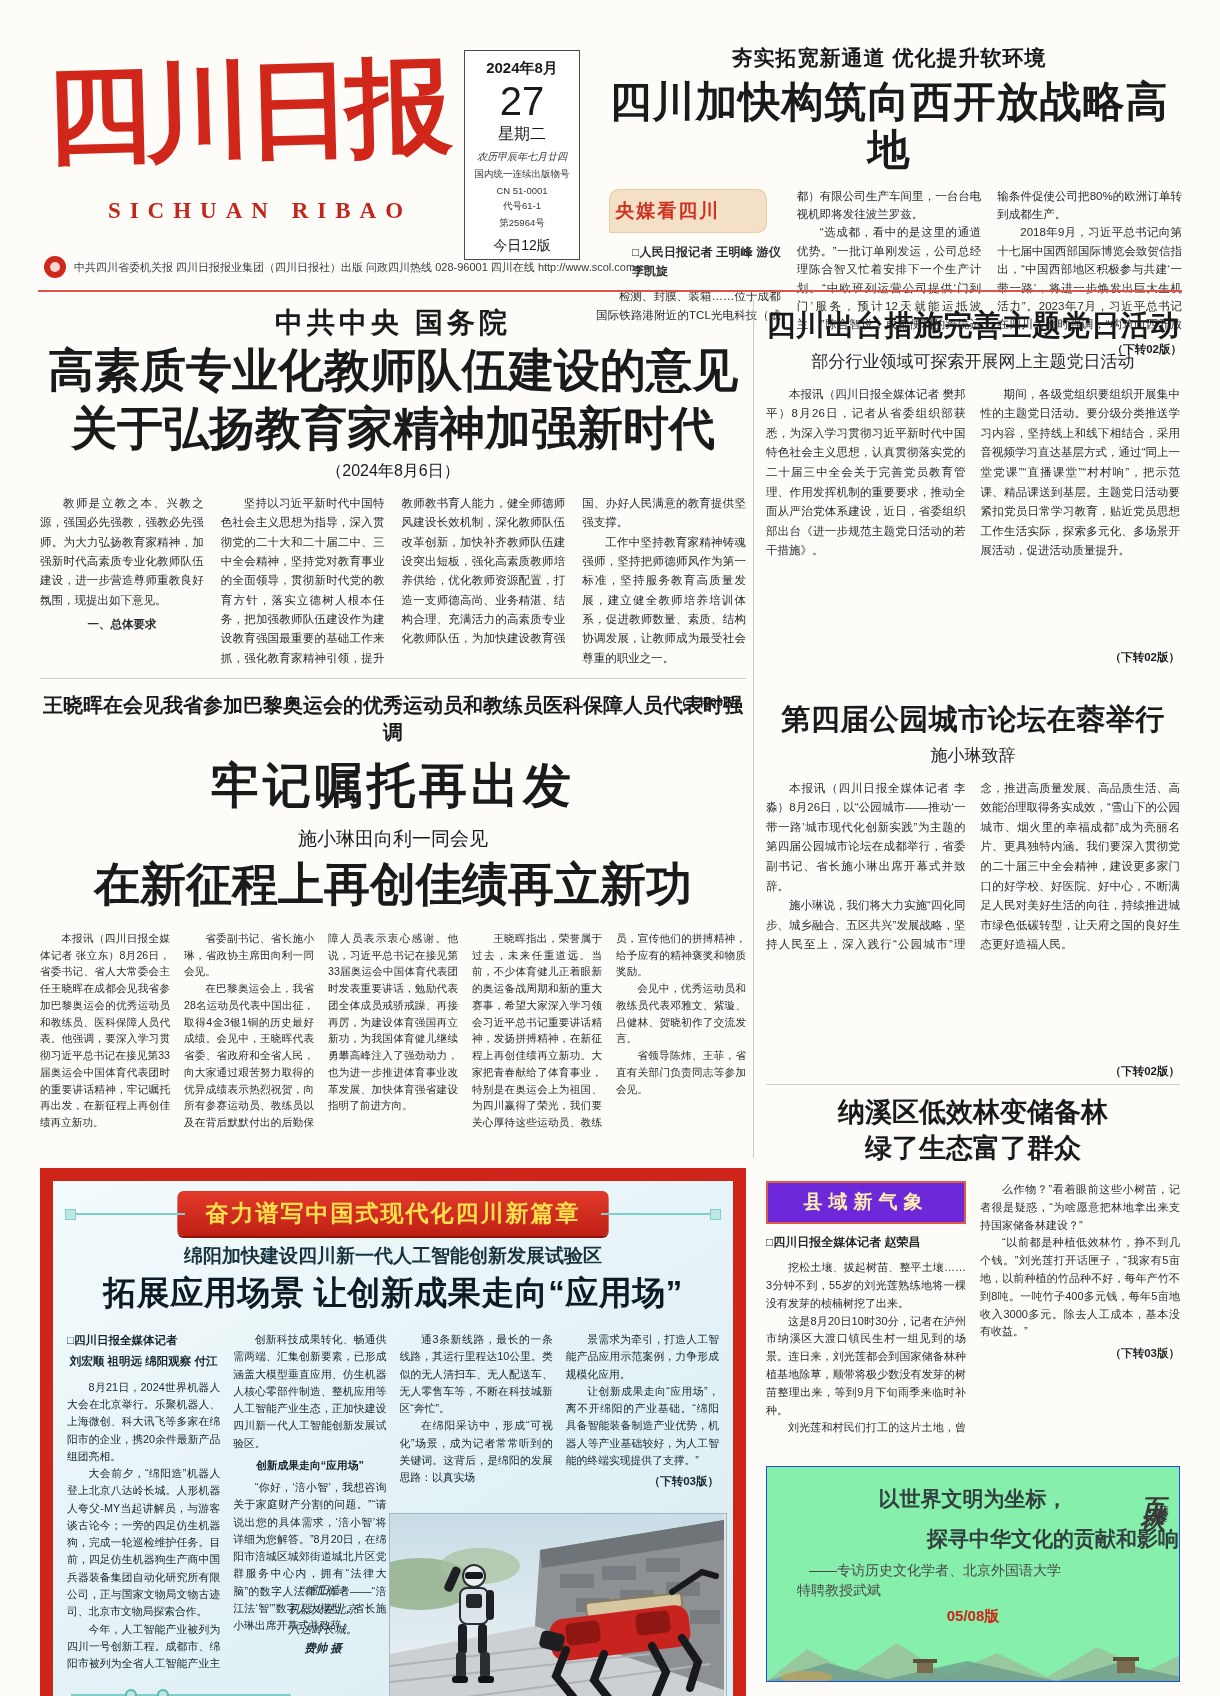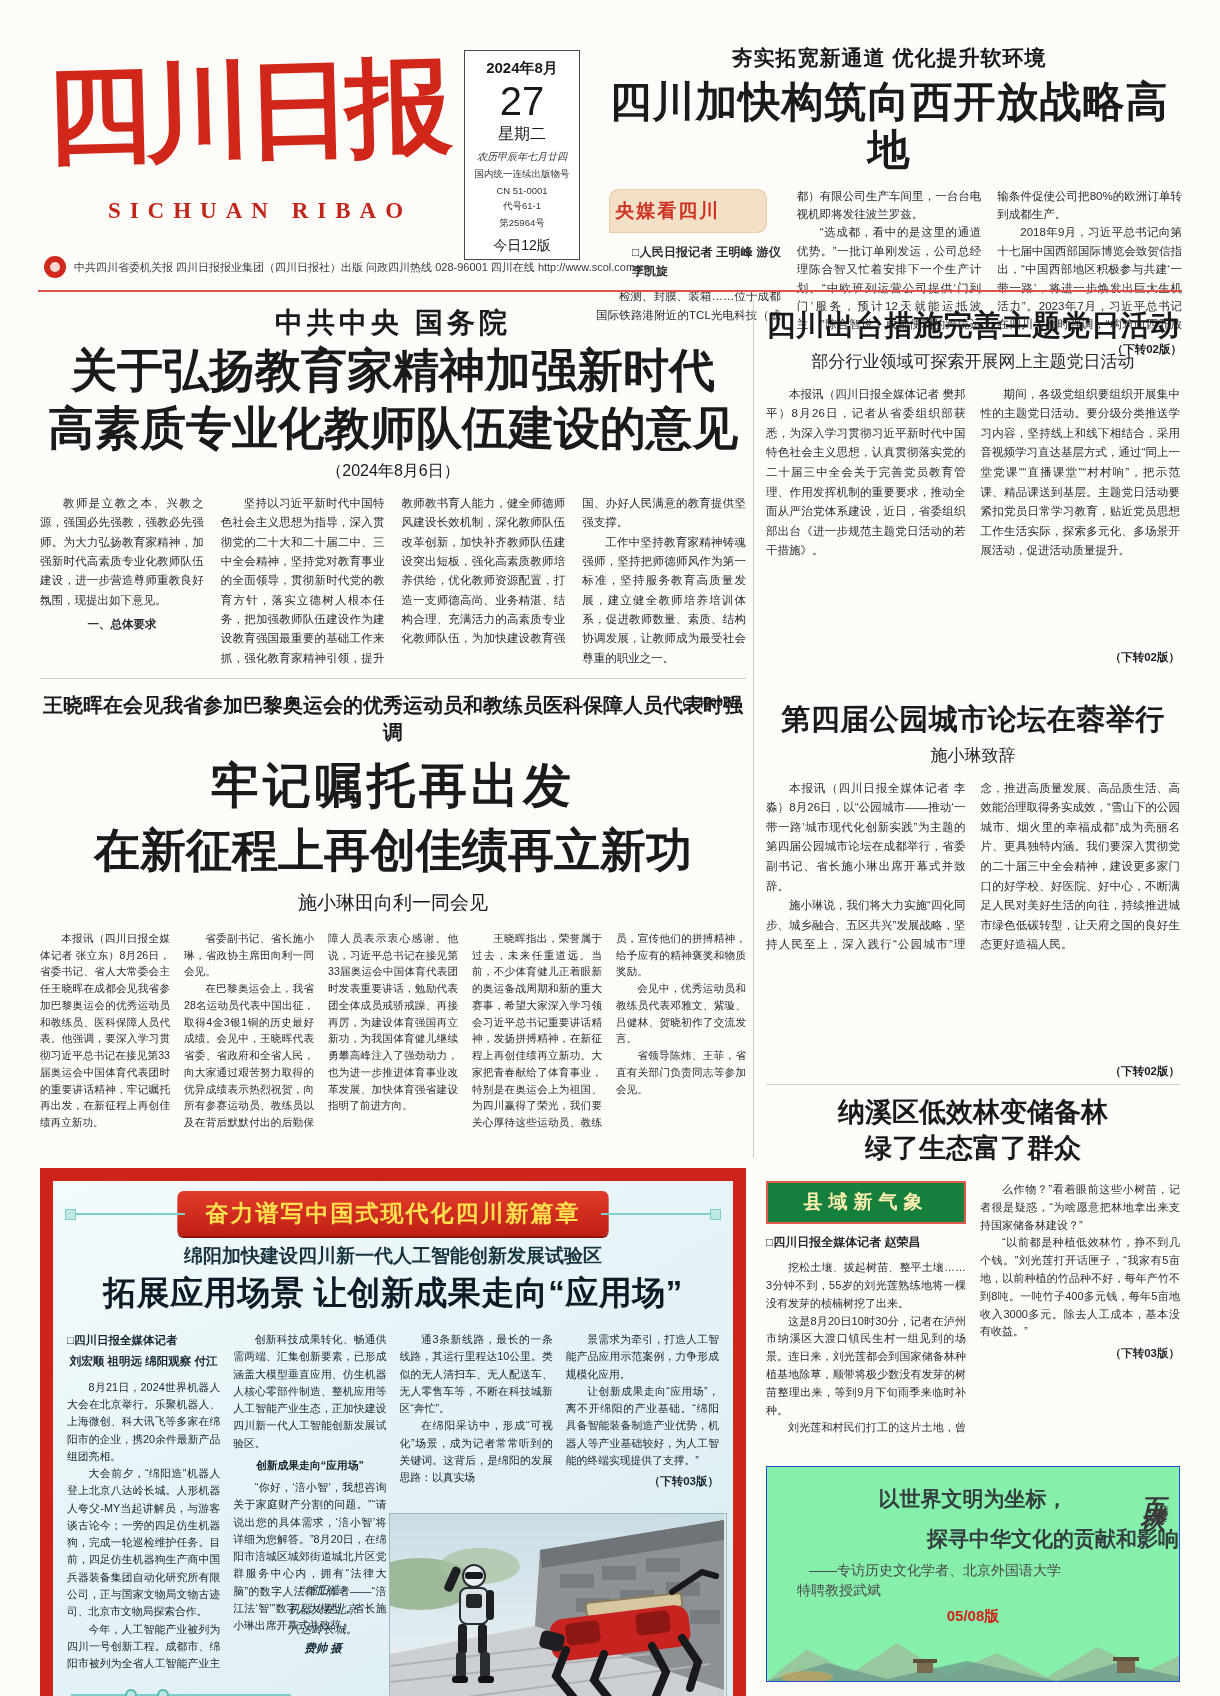--- a/index.html
+++ b/index.html
@@ -59,21 +59,21 @@
      font-size:11.5px;line-height:1.7;color:#2b2b2b;}
   .parkforum{left:766px;top:702px;width:414px;}
   .parkforum .rbody{height:282px;}
   .hdiv2{left:766px;top:1084px;width:414px;}
 
   
   .naxi{left:766px;top:1094px;width:414px;}
   .naxi .h{font-size:27px;font-weight:bold;text-align:center;line-height:1.35;}
   .naxicols{display:flex;gap:14px;margin-top:14px;height:258px;overflow:hidden;}
   .naxicols .c{flex:1;font-size:11px;line-height:1.62;color:#2b2b2b;}
-  .countybadge{background:#15803d;color:#ffeeb0;font-weight:bold;font-size:19px;letter-spacing:6px;
+  .countybadge{background:#6d28d9;color:#ffeeb0;font-weight:bold;font-size:19px;letter-spacing:6px;
      text-align:center;padding:6px 0;box-shadow:inset 0 0 0 2px #e05a4a;}
   .nbyline{font-weight:bold;font-size:12px;margin:9px 0 7px;}
 
   
   .promo{left:766px;top:1466px;width:414px;height:216px;background:#86efac;border:1px solid #1d4ed8;
      box-sizing:border-box;overflow:hidden;}
   .promo .t1{font-size:21px;font-weight:bold;color:#33403f;text-align:center;margin-top:18px;}
   .promo .t2{font-size:21px;font-weight:bold;color:#33403f;text-align:right;margin-top:12px;}
   .promo .t3{font-size:14px;color:#4a4a4a;margin-top:9px;margin-left:42px;}
   .promo .t4{font-size:14px;color:#4a4a4a;margin-left:30px;margin-top:2px;}
@@ -141,22 +141,22 @@
   </div>
 
   <div class="abs publine">
     <span class="emblem"></span>
     <span>中共四川省委机关报  四川日报报业集团（四川日报社）出版  问政四川热线 028-96001  四川在线 http://www.scol.com.cn</span>
   </div>
   <div class="abs redrule"></div>
 
   <div class="abs centerstory">
     <div class="kick">中共中央  国务院</div>
+    <div class="h">高素质专业化教师队伍建设的意见</div>
     <div class="h">关于弘扬教育家精神加强新时代</div>
-    <div class="h">高素质专业化教师队伍建设的意见</div>
     <div class="dl">（2024年8月6日）</div>
     <div class="body jc">
         <p>教师是立教之本、兴教之源，强国必先强教，强教必先强师。为大力弘扬教育家精神，加强新时代高素质专业化教师队伍建设，进一步营造尊师重教良好氛围，现提出如下意见。</p>
         <p class="colsub">一、总体要求</p>
         <p>坚持以习近平新时代中国特色社会主义思想为指导，深入贯彻党的二十大和二十届二中、三中全会精神，坚持党对教育事业的全面领导，贯彻新时代党的教育方针，落实立德树人根本任务，把加强教师队伍建设作为建设教育强国最重要的基础工作来抓，强化教育家精神引领，提升教师教书育人能力，健全师德师风建设长效机制，深化教师队伍改革创新，加快补齐教师队伍建设突出短板，强化高素质教师培养供给，优化教师资源配置，打造一支师德高尚、业务精湛、结构合理、充满活力的高素质专业化教师队伍，为加快建设教育强国、办好人民满意的教育提供坚强支撑。</p>
         <p>工作中坚持教育家精神铸魂强师，坚持把师德师风作为第一标准，坚持服务教育高质量发展，建立健全教师培养培训体系，促进教师数量、素质、结构协调发展，让教师成为最受社会尊重的职业之一。</p>
       </div>
     <div class="jump">（下转03版）</div>
   </div>
   <div class="abs hdiv" style="left:40px;top:678px;width:706px;"></div>
@@ -168,22 +168,22 @@
     <div class="rbody jc">
         <p>本报讯（四川日报全媒体记者 樊邦平）8月26日，记者从省委组织部获悉，为深入学习贯彻习近平新时代中国特色社会主义思想，认真贯彻落实党的二十届三中全会关于完善党员教育管理、作用发挥机制的重要要求，推动全面从严治党体系建设，近日，省委组织部出台《进一步规范主题党日活动的若干措施》。</p>
         <p>期间，各级党组织要组织开展集中性的主题党日活动。要分级分类推送学习内容，坚持线上和线下相结合，采用音视频学习直达基层方式，通过“同上一堂党课”“直播课堂”“村村响”，把示范课、精品课送到基层。主题党日活动要紧扣党员日常学习教育，贴近党员思想工作生活实际，探索多元化、多场景开展活动，促进活动质量提升。</p>
       </div>
     <div class="jump">（下转02版）</div>
   </div>
 
   <div class="abs" style="left:40px;top:692px;width:706px;">
     <div style="font-size:20px;font-weight:bold;text-align:center;">王晓晖在会见我省参加巴黎奥运会的优秀运动员和教练员医科保障人员代表时强调</div>
     <div style="font-size:48px;font-weight:bold;text-align:center;margin-top:8px;letter-spacing:4px;">牢记嘱托再出发</div>
+    <div style="font-size:19px;text-align:center;margin-top:8px;">施小琳田向利一同会见</div>
     <div style="font-size:46px;font-weight:bold;text-align:center;margin-top:2px;">在新征程上再创佳绩再立新功</div>
-    <div style="font-size:19px;text-align:center;margin-top:8px;">施小琳田向利一同会见</div>
     <div class="jc" style="margin-top:14px;column-count:5;column-gap:14px;height:236px;overflow:hidden;font-size:10.6px;line-height:1.58;color:#2b2b2b;">
         <p>本报讯（四川日报全媒体记者 张立东）8月26日，省委书记、省人大常委会主任王晓晖在成都会见我省参加巴黎奥运会的优秀运动员和教练员、医科保障人员代表。他强调，要深入学习贯彻习近平总书记在接见第33届奥运会中国体育代表团时的重要讲话精神，牢记嘱托再出发，在新征程上再创佳绩再立新功。</p>
         <p>省委副书记、省长施小琳，省政协主席田向利一同会见。</p>
         <p>在巴黎奥运会上，我省28名运动员代表中国出征，取得4金3银1铜的历史最好成绩。会见中，王晓晖代表省委、省政府和全省人民，向大家通过艰苦努力取得的优异成绩表示热烈祝贺，向所有参赛运动员、教练员以及在背后默默付出的后勤保障人员表示衷心感谢。他说，习近平总书记在接见第33届奥运会中国体育代表团时发表重要讲话，勉励代表团全体成员戒骄戒躁、再接再厉，为建设体育强国再立新功，为我国体育健儿继续勇攀高峰注入了强劲动力，也为进一步推进体育事业改革发展、加快体育强省建设指明了前进方向。</p>
         <p>王晓晖指出，荣誉属于过去，未来任重道远。当前，不少体育健儿正着眼新的奥运备战周期和新的重大赛事，希望大家深入学习领会习近平总书记重要讲话精神，发扬拼搏精神，在新征程上再创佳绩再立新功。大家把青春献给了体育事业，特别是在奥运会上为祖国、为四川赢得了荣光，我们要关心厚待这些运动员、教练员，宣传他们的拼搏精神，给予应有的精神褒奖和物质奖励。</p>
         <p>会见中，优秀运动员和教练员代表邓雅文、紫璇、吕健林、贺晓初作了交流发言。</p>
         <p>省领导陈炜、王菲，省直有关部门负责同志等参加会见。</p>
       </div>
   </div>
 

